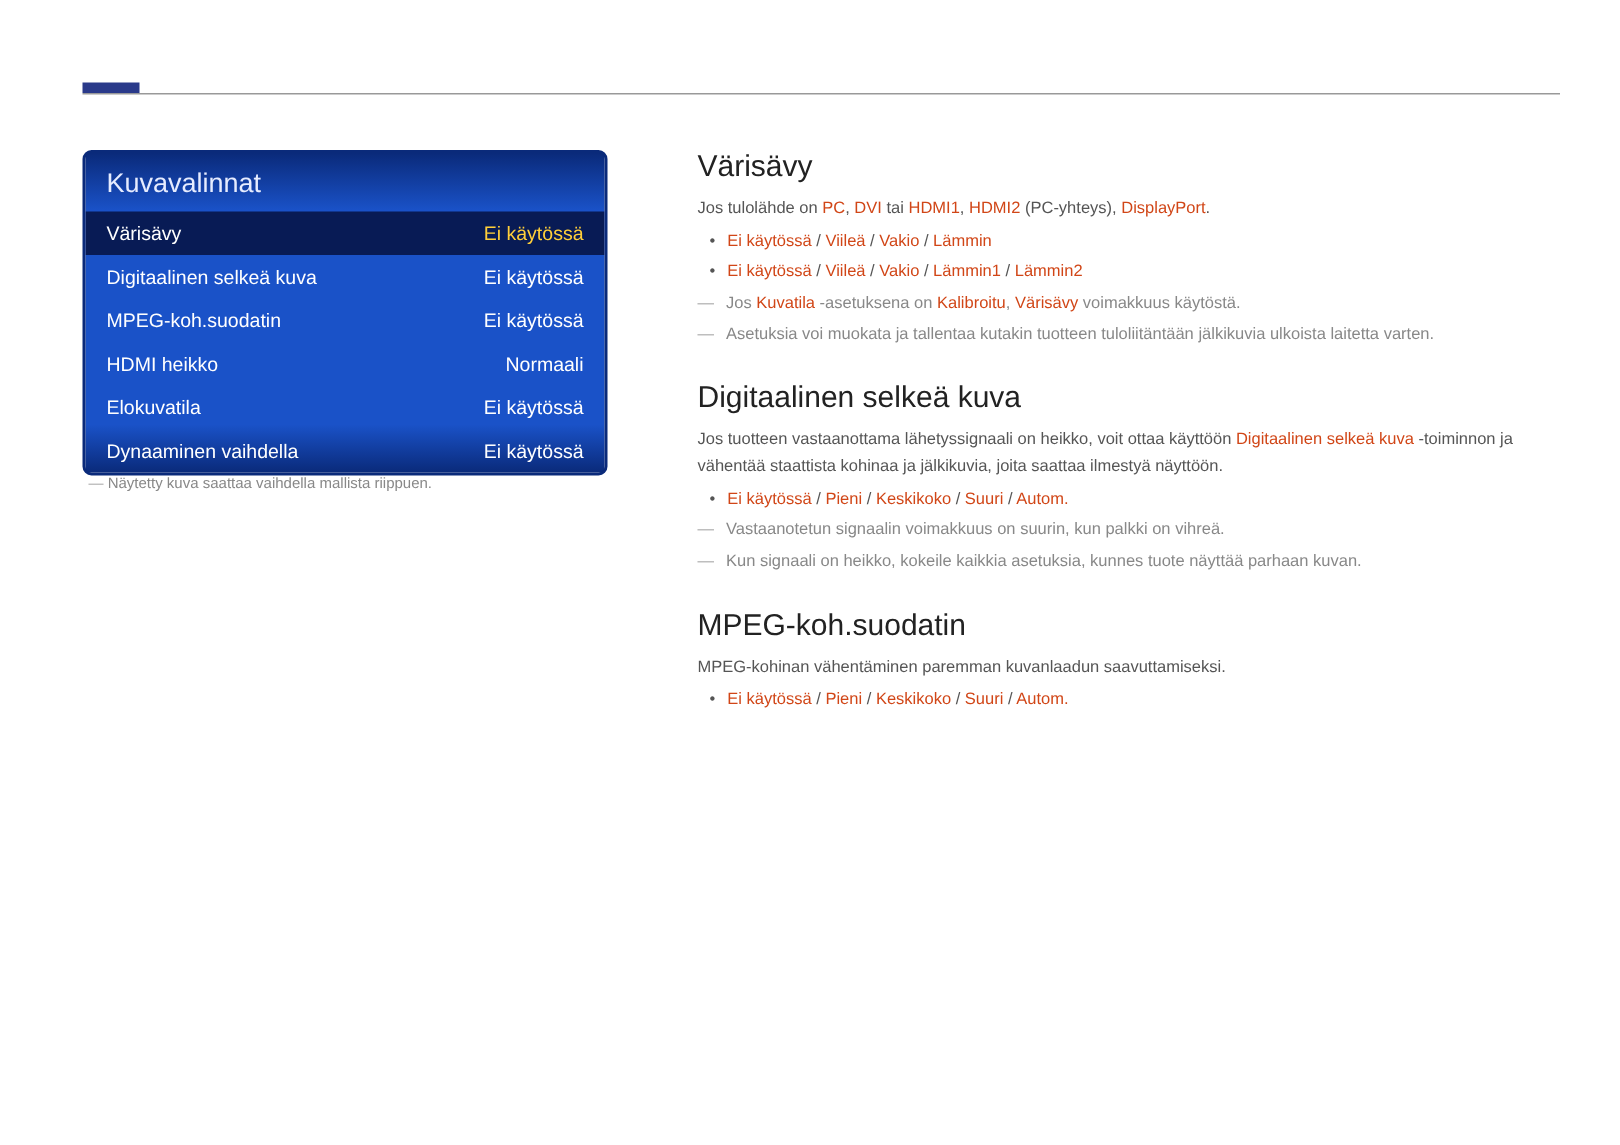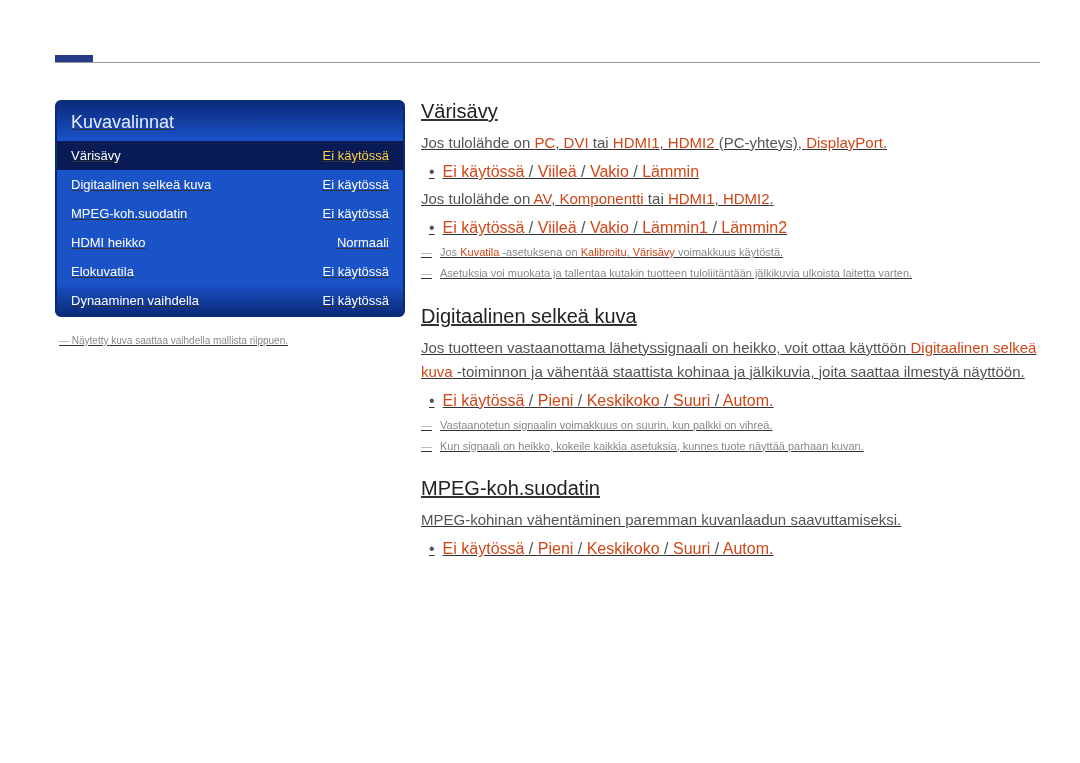--- a/index.html
+++ b/index.html
@@ -26,22 +26,21 @@
     width: 38px;
     height: 7px;
     background: #2a3a8a;
   }
   .page {
     position: absolute;
     top: 100px;
     left: 55px;
     right: 40px;
     display: flex;
-    gap: 16px;
-    text-decoration: underline;
+    gap: 60px;
   }
   .left { width: 350px; flex-shrink: 0; }
   .right { flex: 1; }
 
   .panel {
     width: 100%;
     border-radius: 6px;
     overflow: hidden;
     background: linear-gradient(#0a2a7a, #1a52c8 18%, #1a52c8 85%, #0a2a7a);
     border: 2px solid #0a2a7a;
@@ -60,45 +59,45 @@
     font-size: 13px;
     color: #fff;
   }
   .panel-row.selected {
     background: #081b55;
   }
   .panel-row.selected .val { color: #ffcf3a; }
   .panel-footnote {
     font-size: 10px;
     color: #888;
-    margin-top: 18px;
+    margin-top: 0;
     padding-left: 4px;
   }
   .panel-footnote::before {
     content: "― ";
     color: #aaa;
   }
 
   .right h2 {
     font-size: 20px;
     font-weight: 500;
     color: #222;
     margin-bottom: 8px;
   }
   .right h2:not(:first-child) { margin-top: 22px; }
   .right p {
-    font-size: 15px;
+    font-size: 11px;
     line-height: 1.6;
     color: #555;
     margin-bottom: 3px;
   }
   .bullet {
     display: flex;
     gap: 8px;
-    font-size: 16px;
+    font-size: 11px;
     line-height: 1.7;
     margin: 2px 0 2px 8px;
   }
   .bullet::before { content: "•"; color: #555; }
   .em-dash {
     display: flex;
     gap: 8px;
     font-size: 11px;
     line-height: 1.7;
     color: #888;
@@ -151,23 +150,20 @@
 
     <h2>Värisävy</h2>
     <p>
       <span>Jos tulolähde on </span><span class="hl">PC</span><span>, </span><span class="hl">DVI</span><span> tai </span><span class="hl">HDMI1</span><span>, </span><span class="hl">HDMI2</span><span> (PC-yhteys), </span><span class="hl">DisplayPort</span><span>.</span>
     </p>
     <div class="bullet">
       <span>
         <span class="hl">Ei käytössä</span><span class="sep"> / </span><span class="hl">Viileä</span><span class="sep"> / </span><span class="hl">Vakio</span><span class="sep"> / </span><span class="hl">Lämmin</span>
       </span>
     </div>
-    <p>
-      <span>Jos tulolähde on </span><span class="hl">AV</span><span>, </span><span class="hl">Komponentti</span><span> tai </span><span class="hl">HDMI1</span><span>, </span><span class="hl">HDMI2</span><span>.</span>
-    </p>
     <div class="bullet">
       <span>
         <span class="hl">Ei käytössä</span><span class="sep"> / </span><span class="hl">Viileä</span><span class="sep"> / </span><span class="hl">Vakio</span><span class="sep"> / </span><span class="hl">Lämmin1</span><span class="sep"> / </span><span class="hl">Lämmin2</span>
       </span>
     </div>
     <div class="em-dash">
       <span>
         <span>Jos </span><span class="hl">Kuvatila</span><span> -asetuksena on </span><span class="hl">Kalibroitu</span><span>, </span><span class="hl">Värisävy</span><span> voimakkuus käytöstä.</span>
       </span>
     </div>

